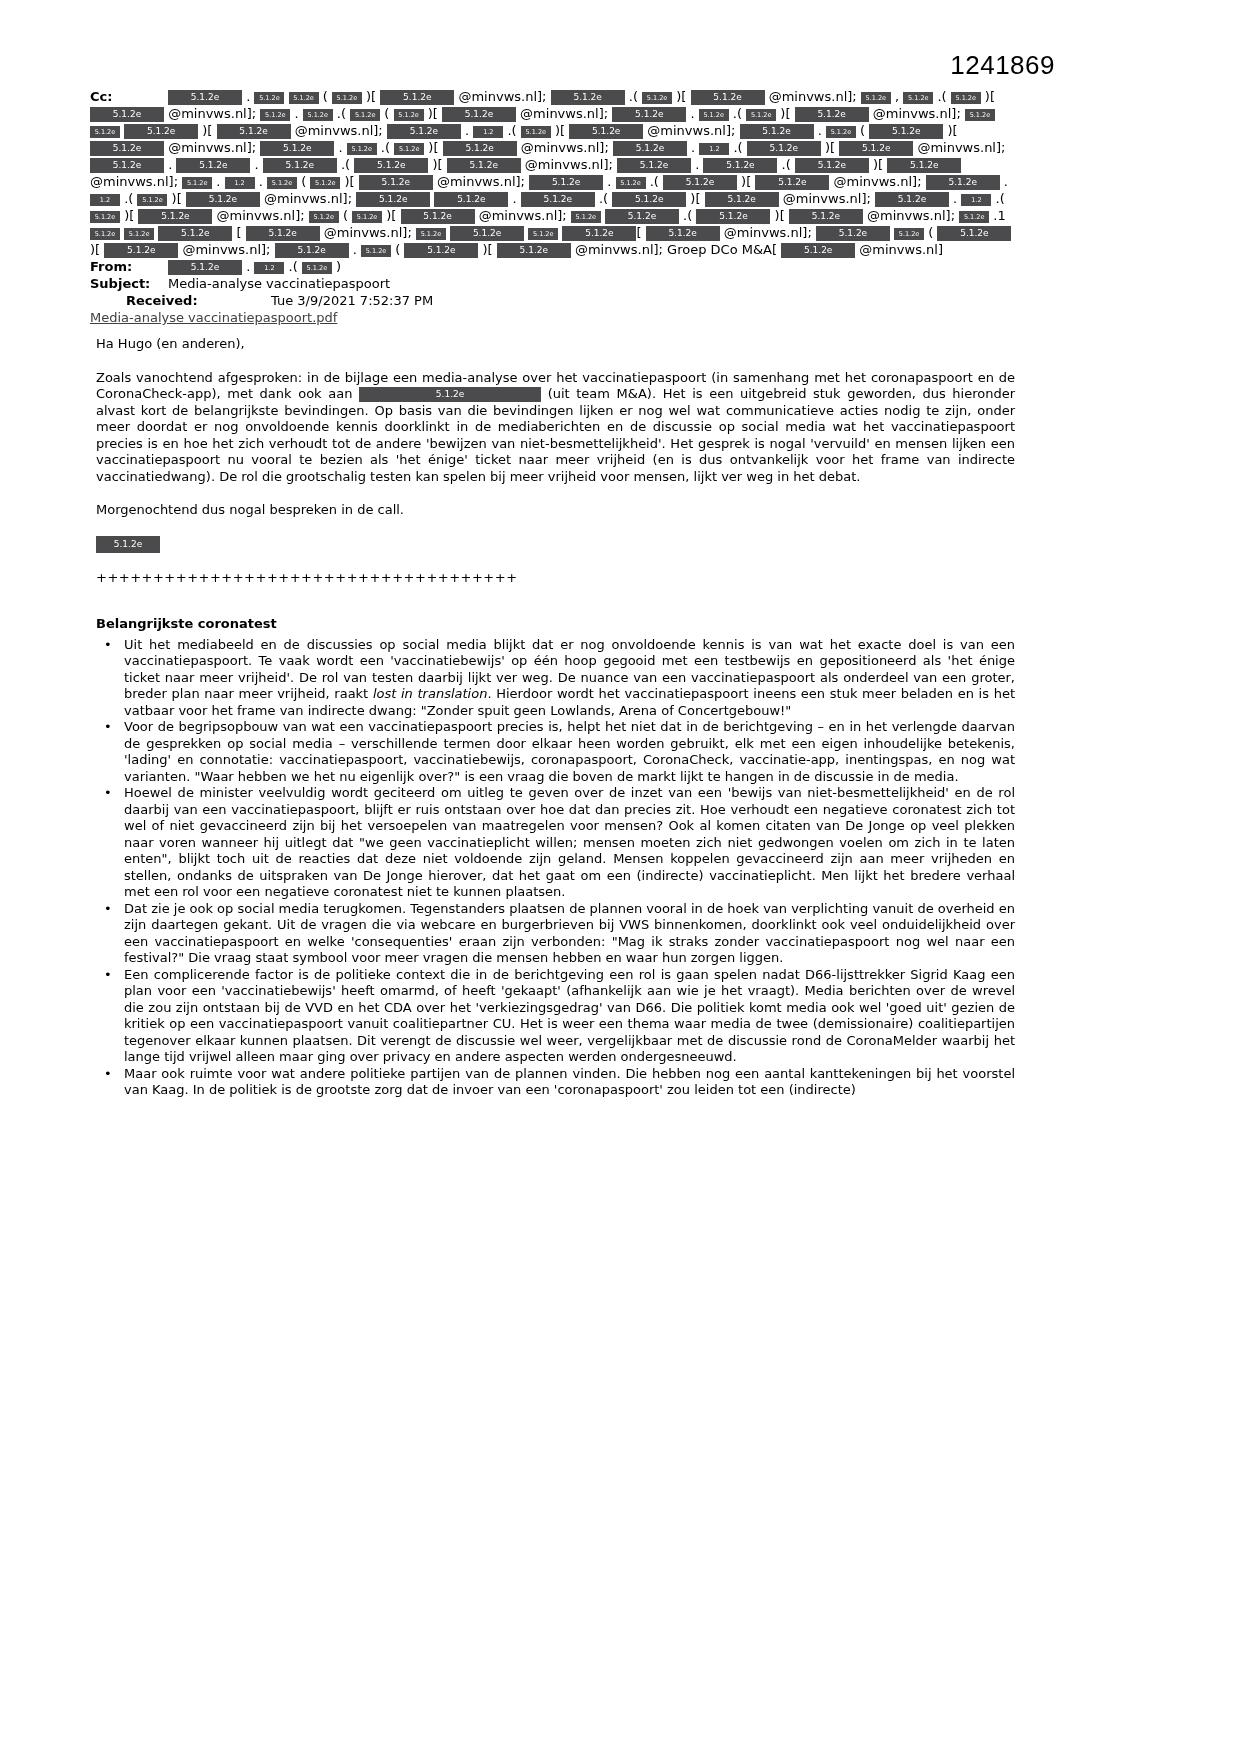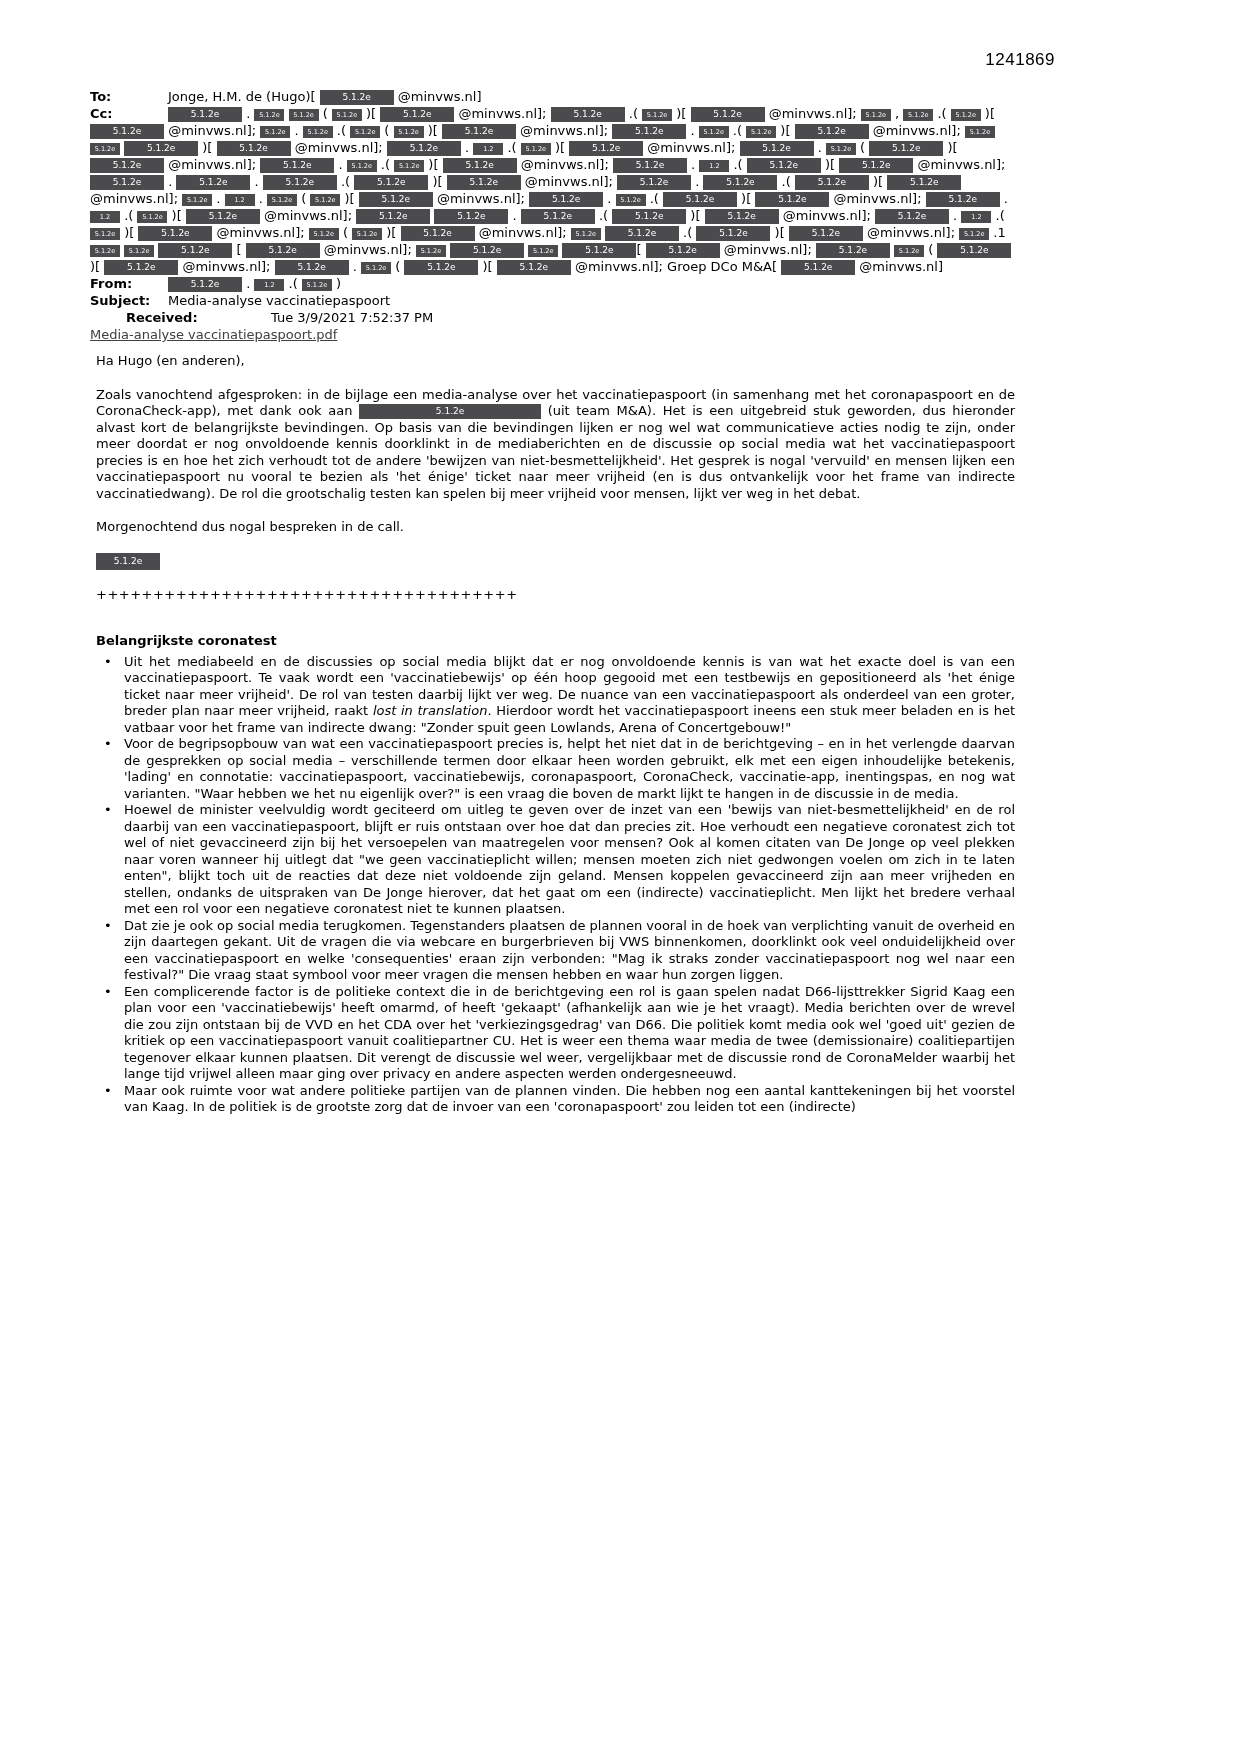--- a/index.html
+++ b/index.html
@@ -7,21 +7,21 @@
     position:relative;
     width:1241px; height:1754px;
     background:#ffffff;
     margin:0 auto;
     font-family:"DejaVu Sans", sans-serif;
     color:#000;
     overflow:hidden;
   }
   .doc-number {
     position:absolute; top:50px; right:186px;
-    font-size:17px; letter-spacing:0.5px;
+    font-size:26px; letter-spacing:0.5px;
     font-family:"Liberation Sans", sans-serif;
   }
   .content { position:absolute; left:90px; top:88px; width:925px; }
 
   
   .header { font-size:13px; line-height:17px; }
   .hrow { margin:0; }
   .hlabel { font-weight:bold; display:inline-block; width:78px; vertical-align:top; }
   .hlabel.wide { width:145px;margin-left:36px; }
   .hvalue { }
@@ -59,21 +59,20 @@
 </style>
 </head>
 <body>
 
 <div class="page">
   <div class="doc-number">1241869</div>
 
   <div class="content">
 
     <div class="header">
-      <div class="hrow"><span class="hlabel">To:</span><span class="hvalue">Jonge, H.M. de (Hugo)[ <span class="redact">5.1.2e</span> @minvws.nl]</span></div>
       <div class="hrow"><span class="hlabel">Cc:</span><span class="hvalue"><span class="redact">5.1.2e</span> . <span class="redact small">5.1.2e</span> <span class="redact small">5.1.2e</span> ( <span class="redact small">5.1.2e</span> )[ <span class="redact">5.1.2e</span> @minvws.nl]; <span class="redact">5.1.2e</span> .( <span class="redact small">5.1.2e</span> )[ <span class="redact">5.1.2e</span> @minvws.nl]; <span class="redact small">5.1.2e</span> , <span class="redact small">5.1.2e</span> .( <span class="redact small">5.1.2e</span> )[ <span class="redact">5.1.2e</span> @minvws.nl]; <span class="redact small">5.1.2e</span> . <span class="redact small">5.1.2e</span> .( <span class="redact small">5.1.2e</span> ( <span class="redact small">5.1.2e</span> )[ <span class="redact">5.1.2e</span> @minvws.nl]; <span class="redact">5.1.2e</span> . <span class="redact small">5.1.2e</span> .( <span class="redact small">5.1.2e</span> )[ <span class="redact">5.1.2e</span> @minvws.nl]; <span class="redact small">5.1.2e</span> <span class="redact small">5.1.2e</span> <span class="redact">5.1.2e</span> )[ <span class="redact">5.1.2e</span> @minvws.nl]; <span class="redact">5.1.2e</span> . <span class="redact small">1.2</span> .( <span class="redact small">5.1.2e</span> )[ <span class="redact">5.1.2e</span> @minvws.nl]; <span class="redact">5.1.2e</span> . <span class="redact small">5.1.2e</span> ( <span class="redact">5.1.2e</span> )[ <span class="redact">5.1.2e</span> @minvws.nl]; <span class="redact">5.1.2e</span> . <span class="redact small">5.1.2e</span> .( <span class="redact small">5.1.2e</span> )[ <span class="redact">5.1.2e</span> @minvws.nl]; <span class="redact">5.1.2e</span> . <span class="redact small">1.2</span> .( <span class="redact">5.1.2e</span> )[ <span class="redact">5.1.2e</span> @minvws.nl]; <span class="redact">5.1.2e</span> . <span class="redact">5.1.2e</span> . <span class="redact">5.1.2e</span> .( <span class="redact">5.1.2e</span> )[ <span class="redact">5.1.2e</span> @minvws.nl]; <span class="redact">5.1.2e</span> . <span class="redact">5.1.2e</span> .( <span class="redact">5.1.2e</span> )[ <span class="redact">5.1.2e</span> @minvws.nl]; <span class="redact small">5.1.2e</span> . <span class="redact small">1.2</span> . <span class="redact small">5.1.2e</span> ( <span class="redact small">5.1.2e</span> )[ <span class="redact">5.1.2e</span> @minvws.nl]; <span class="redact">5.1.2e</span> . <span class="redact small">5.1.2e</span> .( <span class="redact">5.1.2e</span> )[ <span class="redact">5.1.2e</span> @minvws.nl]; <span class="redact">5.1.2e</span> . <span class="redact small">1.2</span> .( <span class="redact small">5.1.2e</span> )[ <span class="redact">5.1.2e</span> @minvws.nl]; <span class="redact">5.1.2e</span> <span class="redact">5.1.2e</span> . <span class="redact">5.1.2e</span> .( <span class="redact">5.1.2e</span> )[ <span class="redact">5.1.2e</span> @minvws.nl]; <span class="redact">5.1.2e</span> . <span class="redact small">1.2</span> .( <span class="redact small">5.1.2e</span> )[ <span class="redact">5.1.2e</span> @minvws.nl]; <span class="redact small">5.1.2e</span> ( <span class="redact small">5.1.2e</span> )[ <span class="redact">5.1.2e</span> @minvws.nl]; <span class="redact small">5.1.2e</span> <span class="redact">5.1.2e</span> .( <span class="redact">5.1.2e</span> )[ <span class="redact">5.1.2e</span> @minvws.nl]; <span class="redact small">5.1.2e</span> .1 <span class="redact small">5.1.2e</span> <span class="redact small">5.1.2e</span> <span class="redact">5.1.2e</span> [ <span class="redact">5.1.2e</span> @minvws.nl]; <span class="redact small">5.1.2e</span> <span class="redact">5.1.2e</span> <span class="redact small">5.1.2e</span> <span class="redact">5.1.2e</span>[ <span class="redact">5.1.2e</span> @minvws.nl]; <span class="redact">5.1.2e</span> <span class="redact small">5.1.2e</span> ( <span class="redact">5.1.2e</span> )[ <span class="redact">5.1.2e</span> @minvws.nl]; <span class="redact">5.1.2e</span> . <span class="redact small">5.1.2e</span> ( <span class="redact">5.1.2e</span> )[ <span class="redact">5.1.2e</span> @minvws.nl];  Groep DCo M&amp;A[ <span class="redact">5.1.2e</span> @minvws.nl]</span></div>
       <div class="hrow"><span class="hlabel">From:</span><span class="hvalue"><span class="redact">5.1.2e</span> . <span class="redact small">1.2</span> .( <span class="redact small">5.1.2e</span> )</span></div>
       <div class="hrow"><span class="hlabel">Subject:</span><span class="hvalue">Media-analyse vaccinatiepaspoort</span></div>
       <div class="hrow"><span class="hlabel wide">Received:</span><span class="hvalue">Tue 3/9/2021 7:52:37 PM</span></div>
       <div class="hrow"><a class="attachment" href="#">Media-analyse vaccinatiepaspoort.pdf</a></div>
     </div>
 
     <div class="body">
       <p>Ha Hugo (en anderen),</p>
       <p>Zoals vanochtend afgesproken: in de bijlage een media-analyse over het vaccinatiepaspoort (in samenhang met het coronapaspoort en de CoronaCheck-app), met dank ook aan <span class="redact wide">5.1.2e</span> (uit team M&amp;A). Het is een uitgebreid stuk geworden, dus hieronder alvast kort de belangrijkste bevindingen. Op basis van die bevindingen lijken er nog wel wat communicatieve acties nodig te zijn, onder meer doordat er nog onvoldoende kennis doorklinkt in de mediaberichten en de discussie op social media wat het vaccinatiepaspoort precies is en hoe het zich verhoudt tot de andere 'bewijzen van niet-besmettelijkheid'. Het gesprek is nogal 'vervuild' en mensen lijken een vaccinatiepaspoort nu vooral te bezien als 'het énige' ticket naar meer vrijheid (en is dus ontvankelijk voor het frame van indirecte vaccinatiedwang). De rol die grootschalig testen kan spelen bij meer vrijheid voor mensen, lijkt ver weg in het debat.</p>

